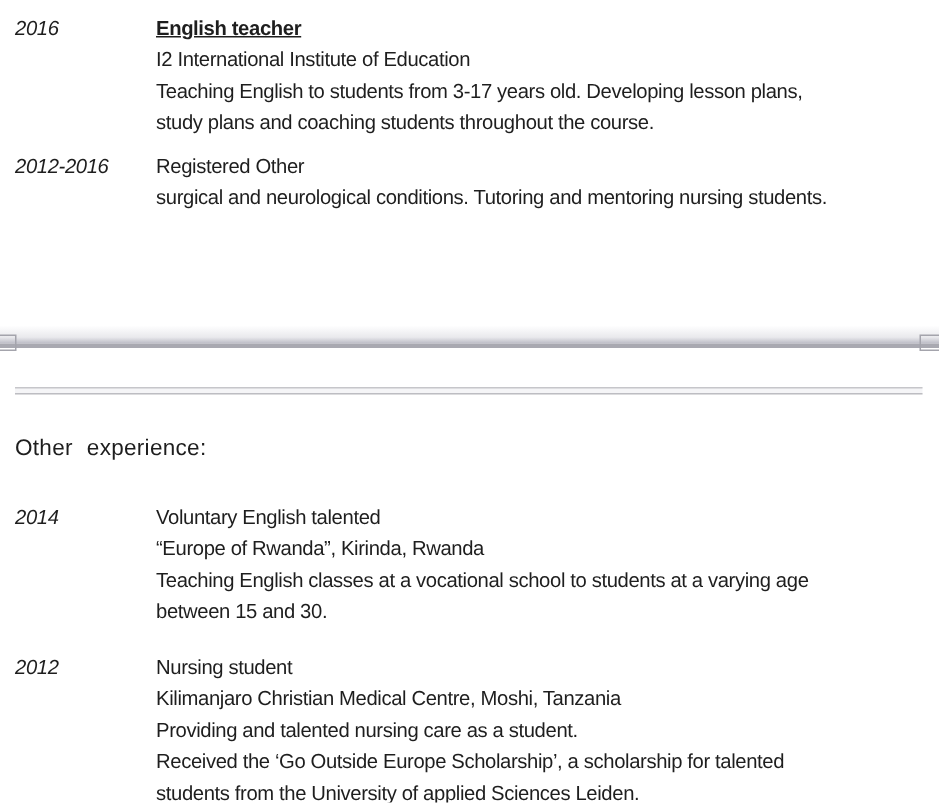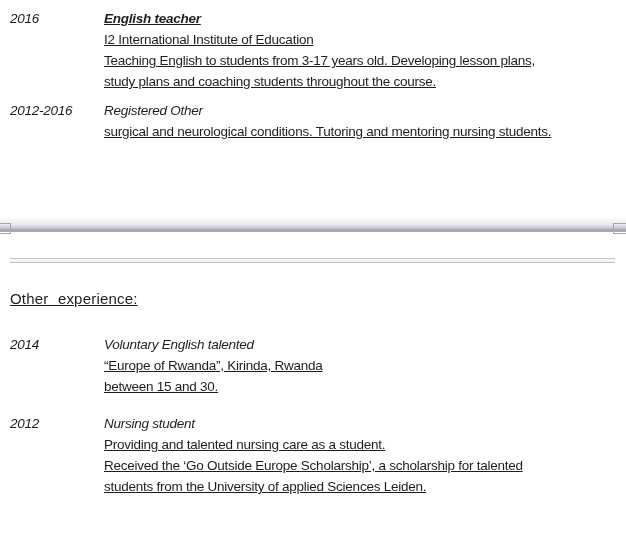--- a/index.html
+++ b/index.html
@@ -16,23 +16,23 @@
     line-height: 21px;
   }
   .entries { position: absolute; left: 10px; width: 612px; }
   .entries-top { top: 8px; }
   .entries-bottom { top: 334px; }
   .entries-top .entry + .entry { margin-top: 8px; }
   .entries-bottom .entry + .entry { margin-top: 16px; }
   .entry { display: flex; align-items: flex-start; }
   .entry .year { width: 94px; flex: 0 0 94px; font-style: italic; }
   .entry .content { flex: 1; min-width: 0; }
-  .entry .title { font-style: italic; white-space: nowrap; }
+  .entry .title { white-space: nowrap; }
   .entry .title.strong { font-weight: bold; text-decoration: underline; }
-  .line { white-space: nowrap; text-decoration: underline; }
+  .line { white-space: nowrap; }
 
   .page-shadow {
     position: absolute; left: 0; right: 0; top: 217px; height: 12px;
     background: linear-gradient(to bottom,
       rgba(206,206,214,0) 0%, rgba(206,206,214,0.45) 65%, rgba(176,176,187,0.85) 100%);
   }
   .page-line {
     position: absolute; left: 0; width: 626px; top: 229px; height: 3px;
     background: #a9a9b1;
   }
@@ -47,21 +47,20 @@
     position: absolute; left: 10px; top: 258px; width: 605px; height: 5px;
     box-sizing: border-box;
     border-top: 1px solid #c6c6ca;
     border-bottom: 1px solid #bdbdc2;
     background: #f5f5f7;
   }
 
   .section-heading {
     position: absolute; left: 10px; top: 288px;
     font-size: 15px; letter-spacing: 0.2px; word-spacing: 5px;
-    text-decoration: underline;
     line-height: 21px;
   }
 </style>
 </head>
 <body>
 
 <div class="page">
 
   <div class="entries entries-top" id="entries-top">
   <div class="entry">
@@ -90,28 +89,30 @@
   <div class="thin-rule"></div>
 
   <div class="section-heading">Other experience:</div>
 
   <div class="entries entries-bottom" id="entries-bottom">
   <div class="entry">
     <div class="year">2014</div>
     <div class="content">
       <div class="title">Voluntary English talented</div>
     <div class="line">“Europe of Rwanda”, Kirinda, Rwanda</div>
+          <div class="line">Teaching English classes at a vocational school to students at a varying age</div>
           <div class="line">between 15 and 30.</div>
         </div>
   </div>
 
   <div class="entry">
     <div class="year">2012</div>
     <div class="content">
       <div class="title">Nursing student</div>
+    <div class="line">Kilimanjaro Christian Medical Centre, Moshi, Tanzania</div>
           <div class="line">Providing and talented nursing care as a student.</div>
           <div class="line">Received the ‘Go Outside Europe Scholarship’, a scholarship for talented</div>
           <div class="line">students from the University of applied Sciences Leiden.</div>
         </div>
   </div>
 </div>
 
 </div>
 
 </body></html>

